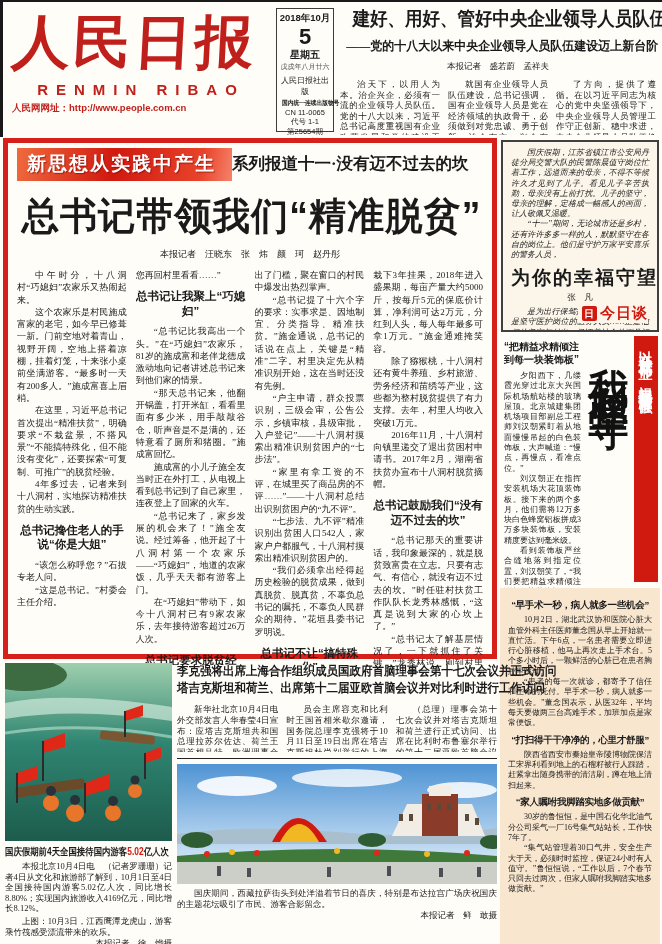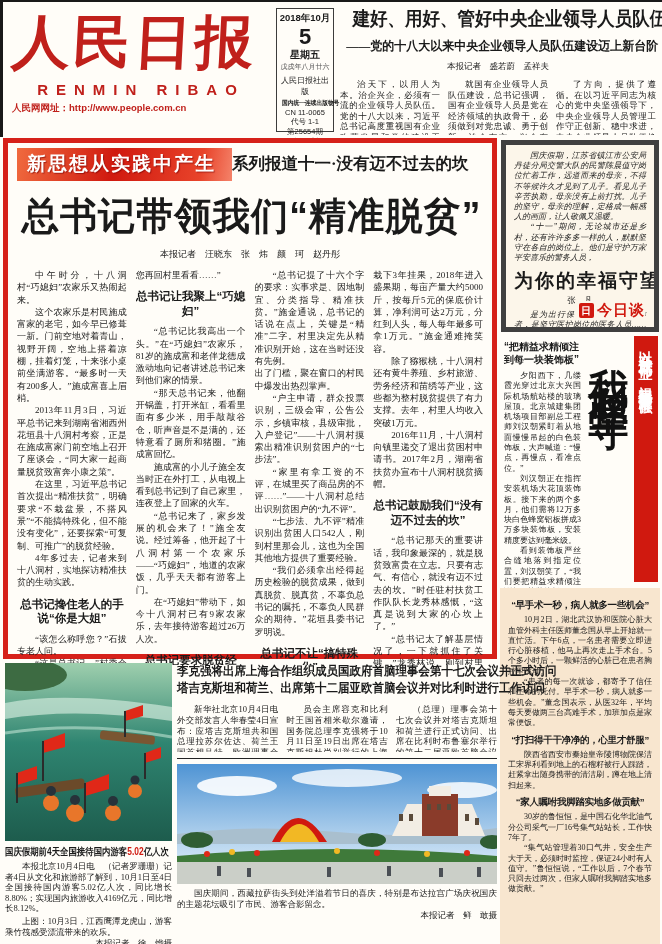--- a/index.html
+++ b/index.html
@@ -51,21 +51,21 @@
                  font-weight:900;font-size:38px;text-align:center;letter-spacing:1px;white-space:nowrap;
                  transform:scaleX(.98);transform-origin:50% 50%;}
   .main-byline{text-align:center;font-size:9px;margin:6px 0 8px;}
   .cols4{display:flex;gap:9px;height:396px;overflow:hidden;}
   .cols4 .col{flex:1;font-size:9px;line-height:12.3px;text-align:justify;overflow:hidden;}
   .col p{margin:0;text-indent:2em;}
   .col h4{font-family:"Liberation Sans",sans-serif;font-weight:bold;font-size:11.5px;line-height:14.5px;
           text-align:center;margin:8px 0 7px;text-indent:0;}
 
   
-  #today-talk{left:501px;top:140px;width:158px;height:192px;background:#fcf6ea;border:5px solid #404040;
+  #today-talk{left:501px;top:140px;width:158px;height:192px;background:#fcf6ea;border:2px solid #404040;
               box-sizing:border-box;padding:6px 8px;overflow:hidden;}
   #today-talk p{margin:0;font-size:8px;line-height:10.2px;font-style:italic;text-align:justify;text-indent:2em;}
   .talk-title{margin:5px 0 1px;font-size:19px;font-weight:bold;text-align:center;letter-spacing:2px;white-space:nowrap;}
   .talk-author{text-align:center;font-size:8.5px;margin-bottom:3px;}
   .talk-label{position:absolute;right:9px;bottom:7px;display:flex;align-items:center;gap:3px;
               color:#d0190f;font-weight:900;font-size:15px;letter-spacing:1px;background:#fcf6ea;padding-left:4px;}
   .talk-icon{width:15px;height:15px;background:#d0190f;color:#fff;font-family:"Liberation Sans",sans-serif;
              font-size:10px;font-weight:bold;display:flex;align-items:center;justify-content:center;border-radius:2px;}
 
   
@@ -149,45 +149,44 @@
     <div class="series-row">
       <div class="series-banner">新思想从实践中产生</div>
       <div class="series-title">系列报道十一·没有迈不过去的坎</div>
     </div>
     <div class="main-headline">总书记带领我们“精准脱贫”</div>
     <div class="main-byline">本报记者　汪晓东　张　炜　颜　珂　赵丹彤</div>
     <div class="cols4">
       <div class="col">
         <p>中午时分，十八洞村“巧媳妇”农家乐又热闹起来。</p>
         <p>这个农家乐是村民施成富家的老宅，如今早已修葺一新。门前空地对着青山，视野开阔，空地上搭着凉棚，挂着灯笼，十来张小桌前坐满游客。“最多时一天有200多人。”施成富喜上眉梢。</p>
-        <p>2013年11月3日，习近平总书记来到湖南省湘西州花垣县十八洞村考察，正是在施成富家门前空地上召开了座谈会，“同大家一起商量脱贫致富奔小康之策”。</p>
         <p>在这里，习近平总书记首次提出“精准扶贫”，明确要求“不栽盆景，不搭风景”“不能搞特殊化，但不能没有变化”，还要探索“可复制、可推广”的脱贫经验。</p>
         <p>4年多过去，记者来到十八洞村，实地探访精准扶贫的生动实践。</p>
         <h4>总书记搀住老人的手说“你是大姐”</h4>
         <p>“该怎么称呼您？”石拔专老人问。</p>
         <p>“这是总书记。”村委会主任介绍。</p>
 
       </div>
       <div class="col">
         <p style="text-indent:0">您再回村里看看……”</p>
         <h4>总书记让我聚上“巧媳妇”</h4>
         <p>“总书记比我高出一个头。”在“巧媳妇”农家乐，81岁的施成富和老伴龙德成激动地向记者讲述总书记来到他们家的情景。</p>
         <p>“那天总书记来，他翻开锅盖，打开米缸，看看里面有多少米，用手敲敲谷仓，听声音是不是满的，还特意看了厕所和猪圈。”施成富回忆。</p>
         <p>施成富的小儿子施全友当时正在外打工，从电视上看到总书记到了自己家里，连夜登上了回家的火车。</p>
         <p>“总书记来了，家乡发展的机会来了！”施全友说。经过筹备，他开起了十八洞村第一个农家乐——“巧媳妇”，地道的农家饭，几乎天天都有游客上门。</p>
         <p>在“巧媳妇”带动下，如今十八洞村已有9家农家乐，去年接待游客超过26万人次。</p>
         <h4>总书记要求脱贫经验“可复制、可推广”</h4>
 
       </div>
       <div class="col">
+        <p style="text-indent:0">出了门槛，聚在窗口的村民中爆发出热烈掌声。</p>
         <p>“总书记提了十六个字的要求：实事求是、因地制宜、分类指导、精准扶贫。”施金通说，总书记的话说在点上，关键是“精准”二字。村里决定先从精准识别开始，这在当时还没有先例。</p>
-        <p style="text-indent:0">出了门槛，聚在窗口的村民中爆发出热烈掌声。</p>
         <p>“户主申请，群众投票识别，三级会审，公告公示，乡镇审核，县级审批，入户登记”——十八洞村摸索出精准识别贫困户的“七步法”。</p>
         <p>“家里有拿工资的不评，在城里买了商品房的不评……”——十八洞村总结出识别贫困户的“九不评”。</p>
-        <p>“七步法、九不评”精准识别出贫困人口542人，刚到村里那会儿，这也为全国其他地方提供了重要经验。</p>
+        <p>“七步法、九不评”精准识别出贫困人口542人，家家户户都服气，十八洞村摸索出精准识别贫困户的。</p>
         <p>“我们必须拿出经得起历史检验的脱贫成果，做到真脱贫、脱真贫，不辜负总书记的嘱托，不辜负人民群众的期待。”花垣县委书记罗明说。</p>
         <h4>总书记不让“搞特殊化”</h4>
 
       </div>
       <div class="col">
         <p style="text-indent:0">栽下3年挂果，2018年进入盛果期，每亩产量大约5000斤，按每斤5元的保底价计算，净利润可达2万元，分红到人头，每人每年最多可拿1万元。”施金通难掩笑容。</p>
         <p>除了猕猴桃，十八洞村还有黄牛养殖、乡村旅游、劳务经济和苗绣等产业，这些都为整村脱贫提供了有力支撑。去年，村里人均收入突破1万元。</p>
         <p>2016年11月，十八洞村向镇里递交了退出贫困村申请书。2017年2月，湖南省扶贫办宣布十八洞村脱贫摘帽。</p>
         <h4>总书记鼓励我们“没有迈不过去的坎”</h4>
         <p>“总书记那天的重要讲话，我印象最深的，就是脱贫致富贵在立志。只要有志气、有信心，就没有迈不过去的坎。”时任驻村扶贫工作队队长龙秀林感慨，“这真是说到大家的心坎上了。”</p>

